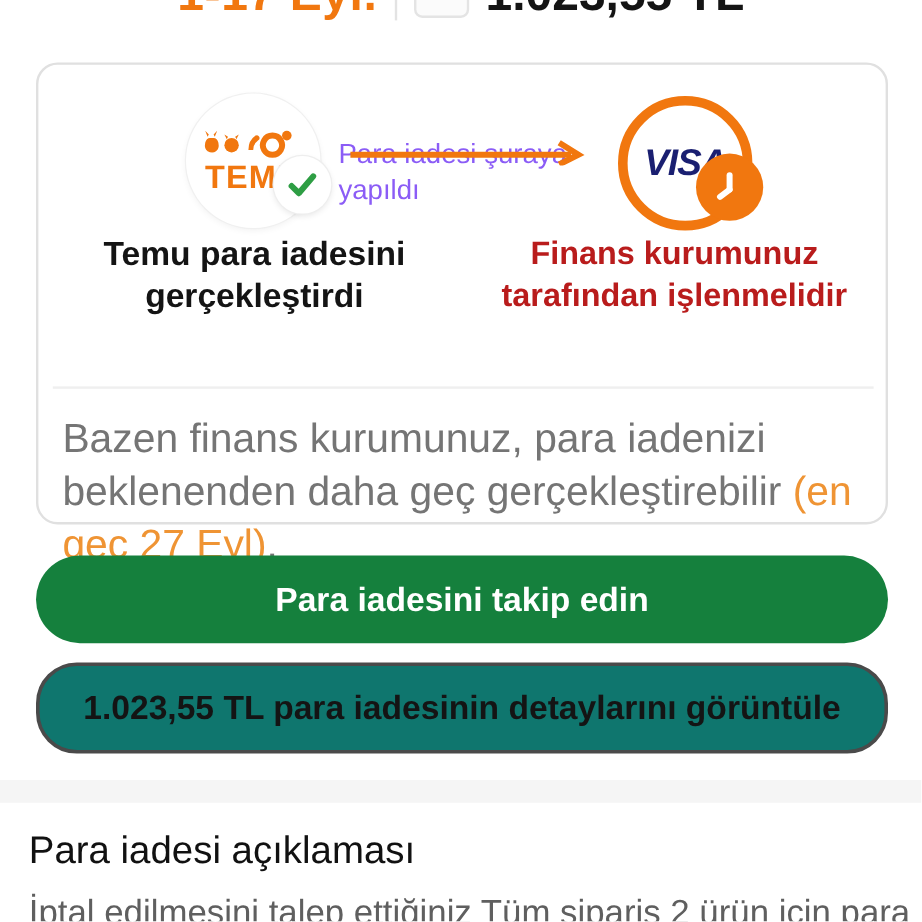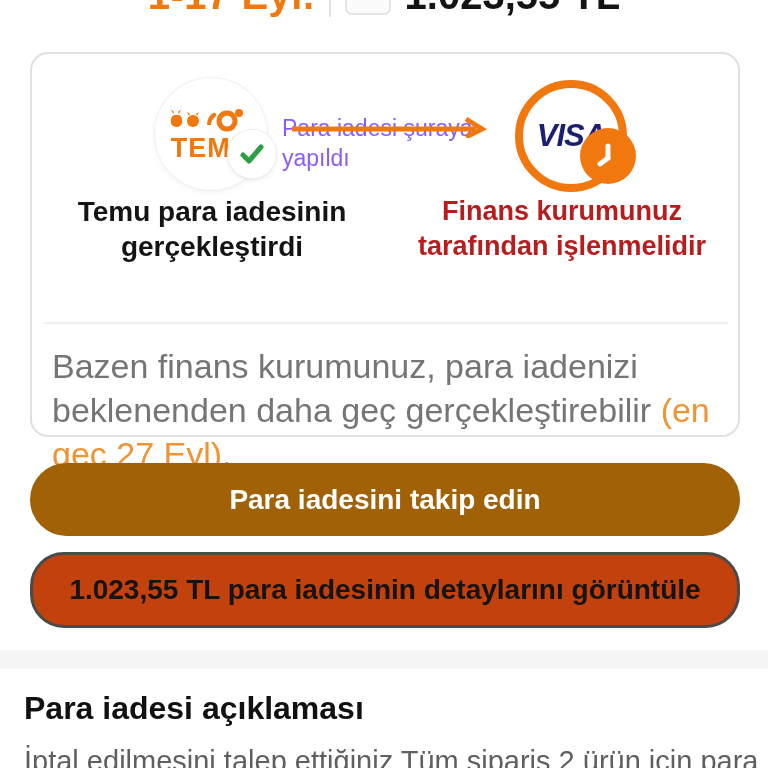--- a/index.html
+++ b/index.html
@@ -65,34 +65,34 @@
   .card-hdivider { position:absolute; left:12px; top:268px; width:684px; height:2px; background:#EFEFEF; }
   .card-note {
     position:absolute; left:20px; top:290px; width:668px;
     font-size:34px; line-height:44px; color:#757575;
   }
   .note-highlight { color:#EF9434; }
 
   
   .track-btn {
     position:absolute; left:30px; top:463px; width:710px; height:73px;
-    background:#a16207; border:none; border-radius:37px;
+    background:#15803d; border:none; border-radius:37px;
     color:#ffffff; font-family:inherit; font-size:28px; font-weight:bold; cursor:pointer;
   }
   .details-btn {
     position:absolute; left:30px; top:552px; width:710px; height:76px;
-    background:#c2410c; border:3px solid #4A4A4A; border-radius:34px;
+    background:#0f766e; border:3px solid #4A4A4A; border-radius:34px;
     color:#141414; font-family:inherit; font-size:28px; font-weight:bold; cursor:pointer;
   }
 
   
   .section-band { position:absolute; left:0; top:650px; width:768px; height:19px; background:#F5F5F5; }
   .section-heading {
     position:absolute; left:24px; top:690px; width:720px;
-    font-size:32px; font-weight:bold; color:#111111;
+    font-size:32px; font-weight:normal; color:#111111;
   }
   .section-body {
     position:absolute; left:24px; top:742px; width:740px;
     font-size:29px; color:#5F5F5F; line-height:38px;
   }
 </style>
 </head>
 <body>
 
 <div id="page">
@@ -137,21 +137,21 @@
       <span class="visa-word">VISA</span>
     </div>
 
     <div class="clock-badge">
       <svg width="34" height="34" viewBox="0 0 34 34">
         <line x1="17" y1="7" x2="17" y2="19" stroke="#ffffff" stroke-width="5" stroke-linecap="round"></line>
         <line x1="17" y1="19" x2="9" y2="25" stroke="#ffffff" stroke-width="5" stroke-linecap="round"></line>
       </svg>
     </div>
 
-    <div class="src-title">Temu para iadesinin gerçekleştirdi</div>
+    <div class="src-title">Temu para iadesini gerçekleştirdi</div>
     <div class="dst-title">Finans kurumunuz tarafından işlenmelidir</div>
 
     <div class="card-hdivider"></div>
 
     <div class="card-note"><span>Bazen finans kurumunuz, para iadenizi beklenenden daha geç gerçekleştirebilir </span><span class="note-highlight">(en geç 27 Eyl)</span><span>.</span></div>
 
   </div>
 
   <button class="track-btn">Para iadesini takip edin</button>
   <button class="details-btn">1.023,55 TL para iadesinin detaylarını görüntüle</button>

